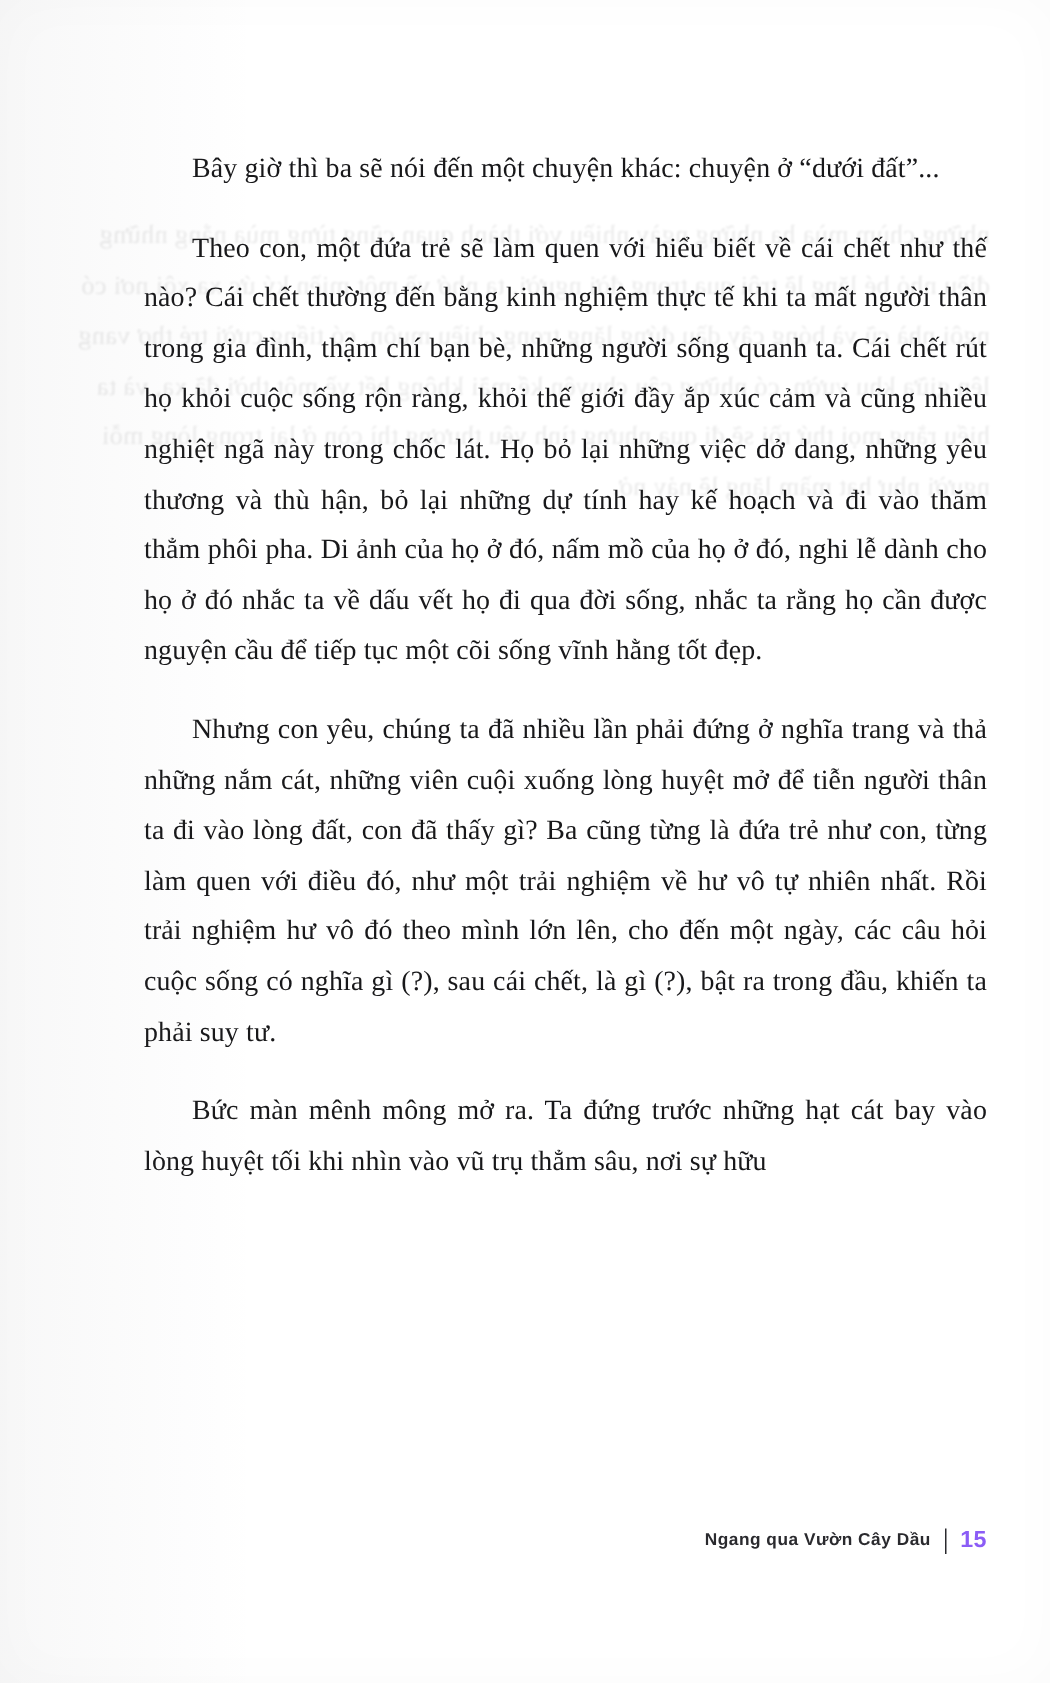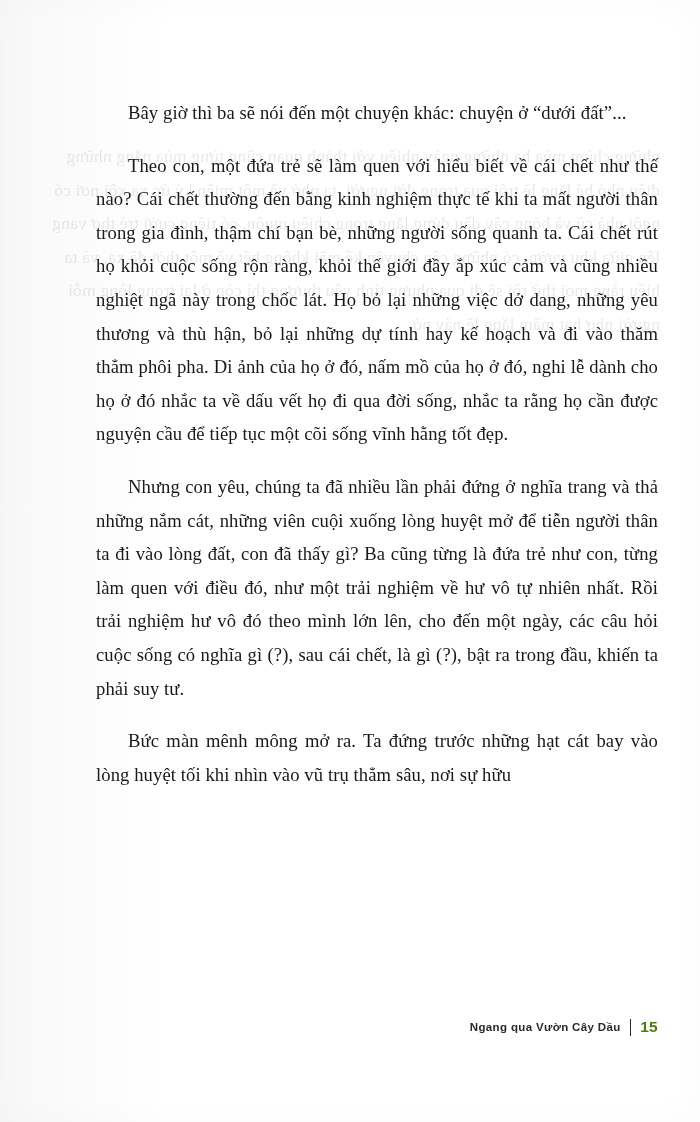--- a/index.html
+++ b/index.html
@@ -94,21 +94,21 @@
   }
   .footer .rule {
     display: inline-block;
     width: 1.6px;
     height: 17px;
     background: #2a2a2e;
   }
   .footer .page-number {
     font-size: 15.5px;
     font-weight: 700;
-    color: #4d7c0f;
+    color: #8b5cf6;
     letter-spacing: 0.3px;
   }
 </style>
 </head>
 <body>
 
 <div class="page">
 
   <div class="ghost-layer">những chùm mùa hạ những ngày nhiều với thành quan cũng từng mùa nắng những điều nhỏ bé lặng lẽ trôi qua trong đời người, ta nhớ về một miền ký ức xa xôi nơi có ngôi nhà cũ và bóng cây dầu đứng lặng trong chiều muộn, có tiếng cười trẻ thơ vang lên giữa khu vườn, có những câu chuyện kể mãi không hết về một thời đã xa, và ta hiểu rằng mọi thứ rồi sẽ đi qua nhưng tình yêu thương thì còn ở lại trong lòng mỗi người như hạt mầm lặng lẽ nảy nở.</div>
 

